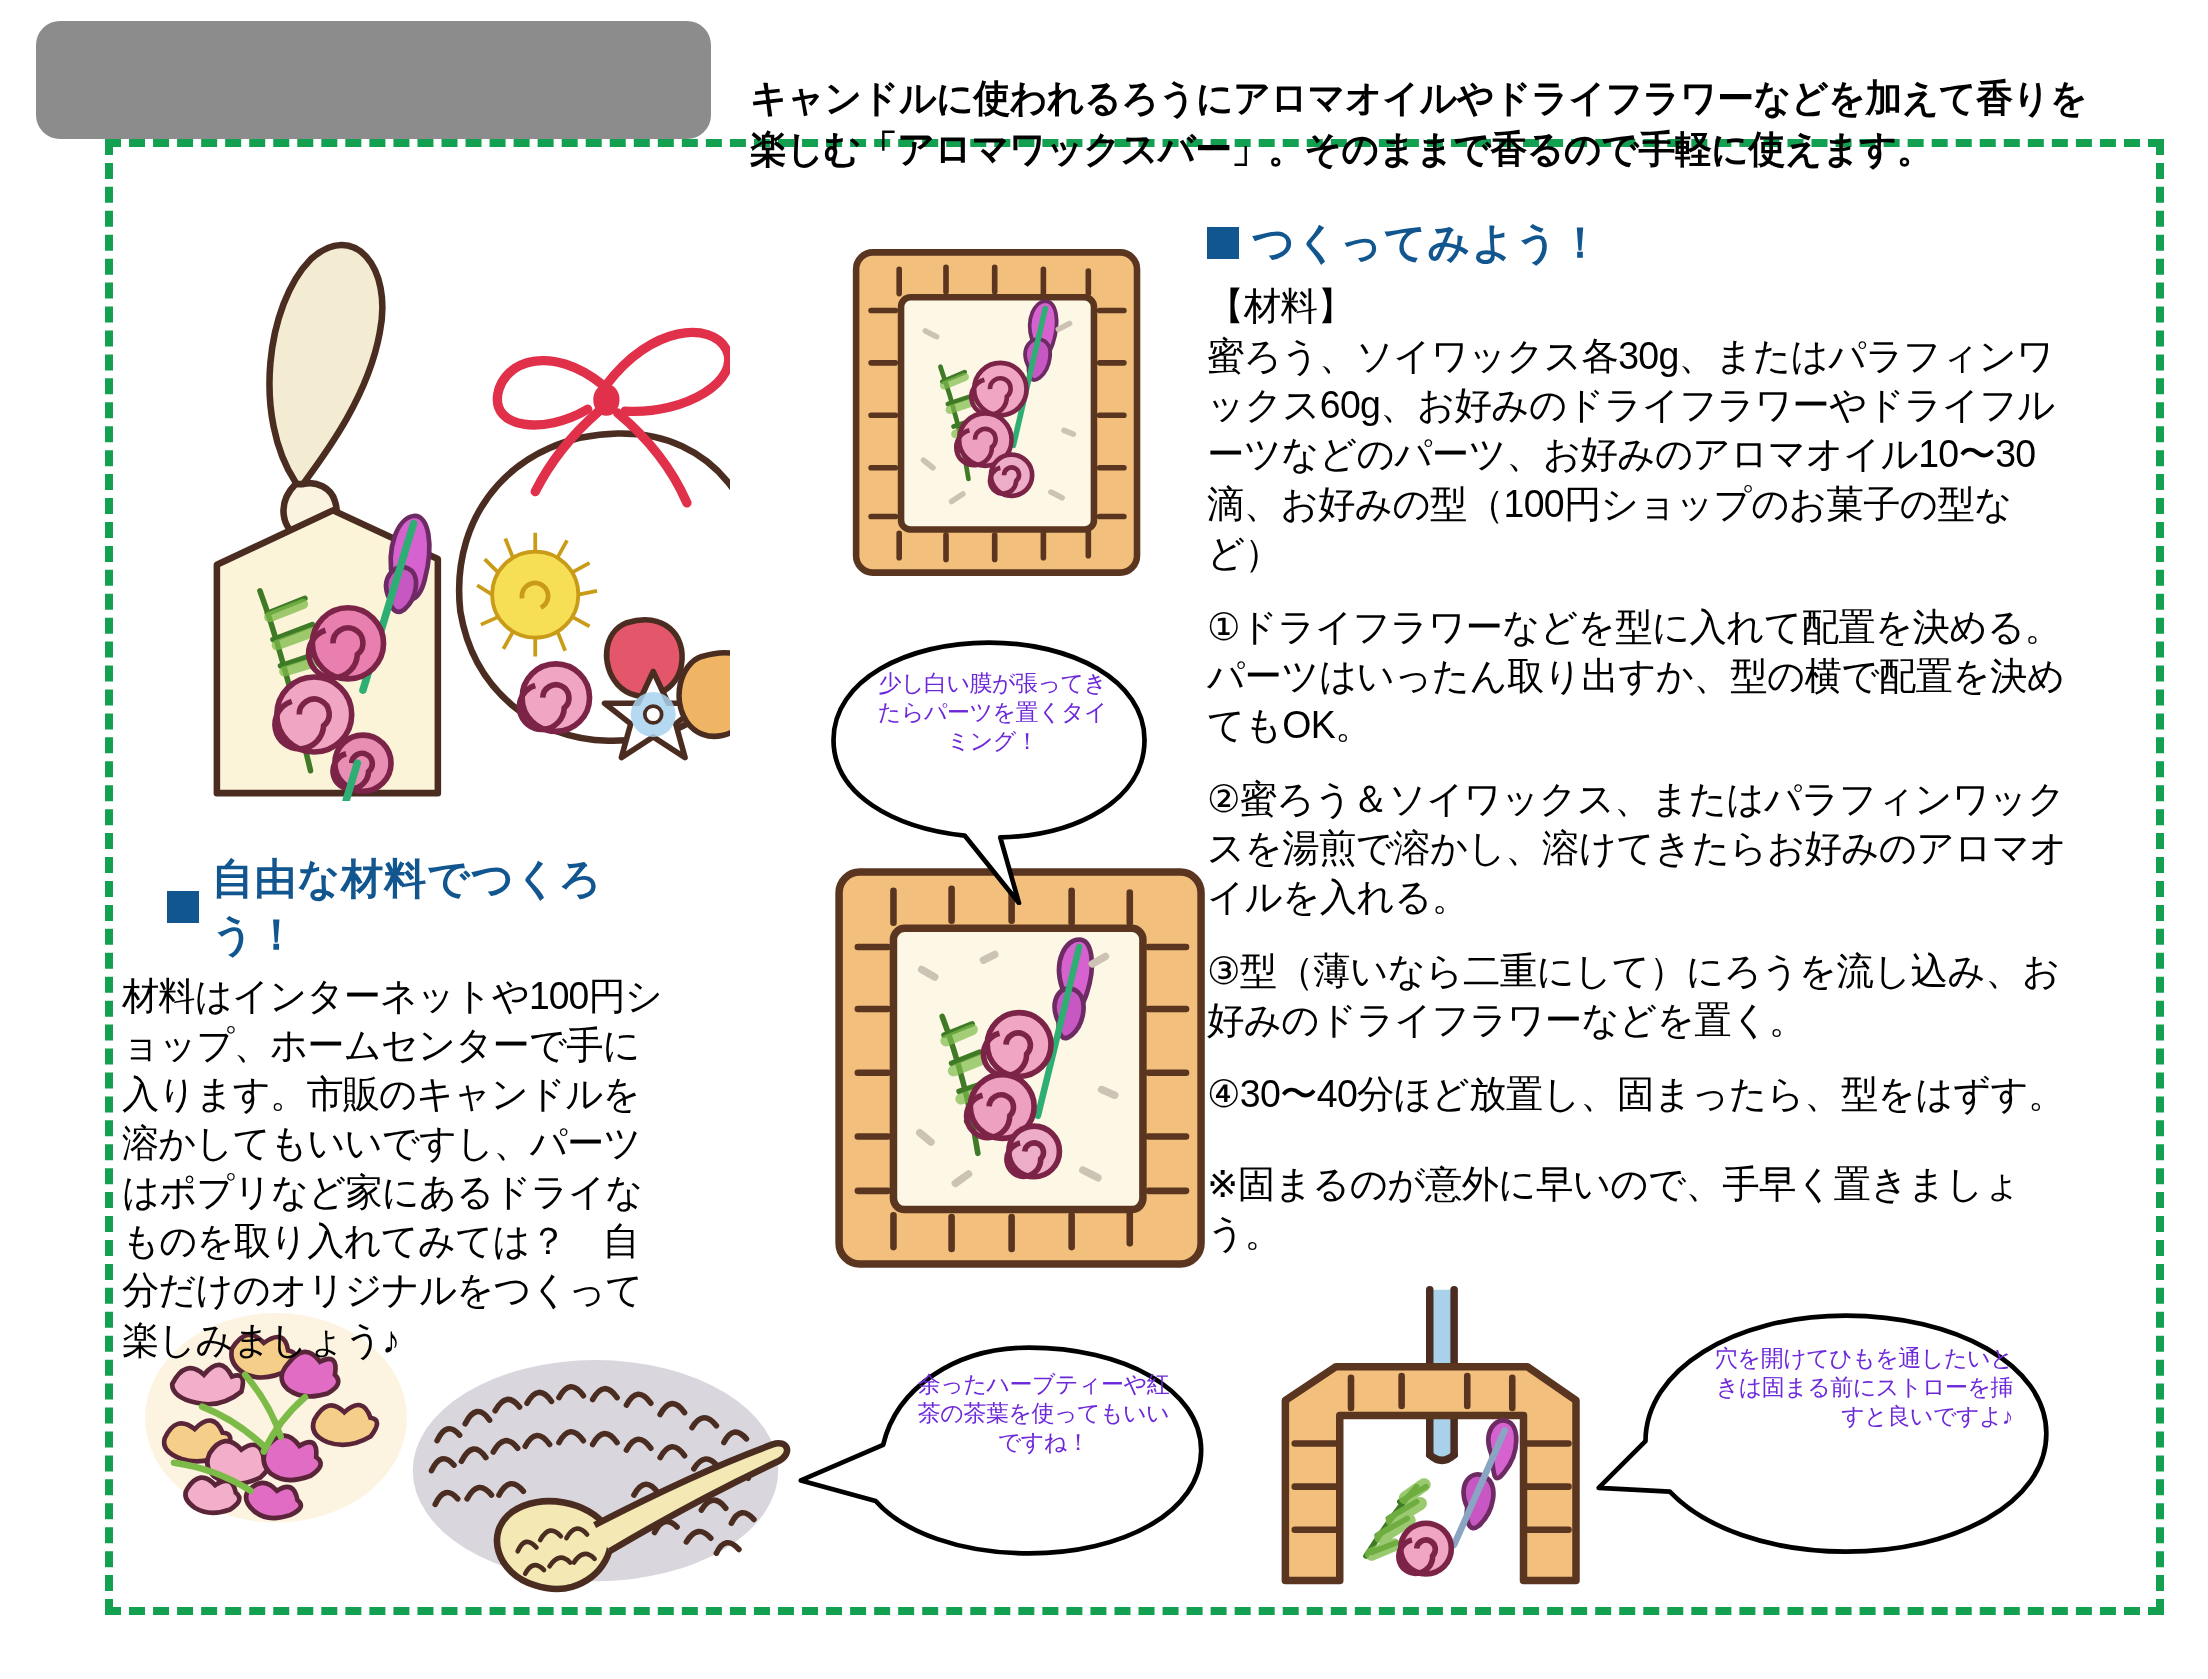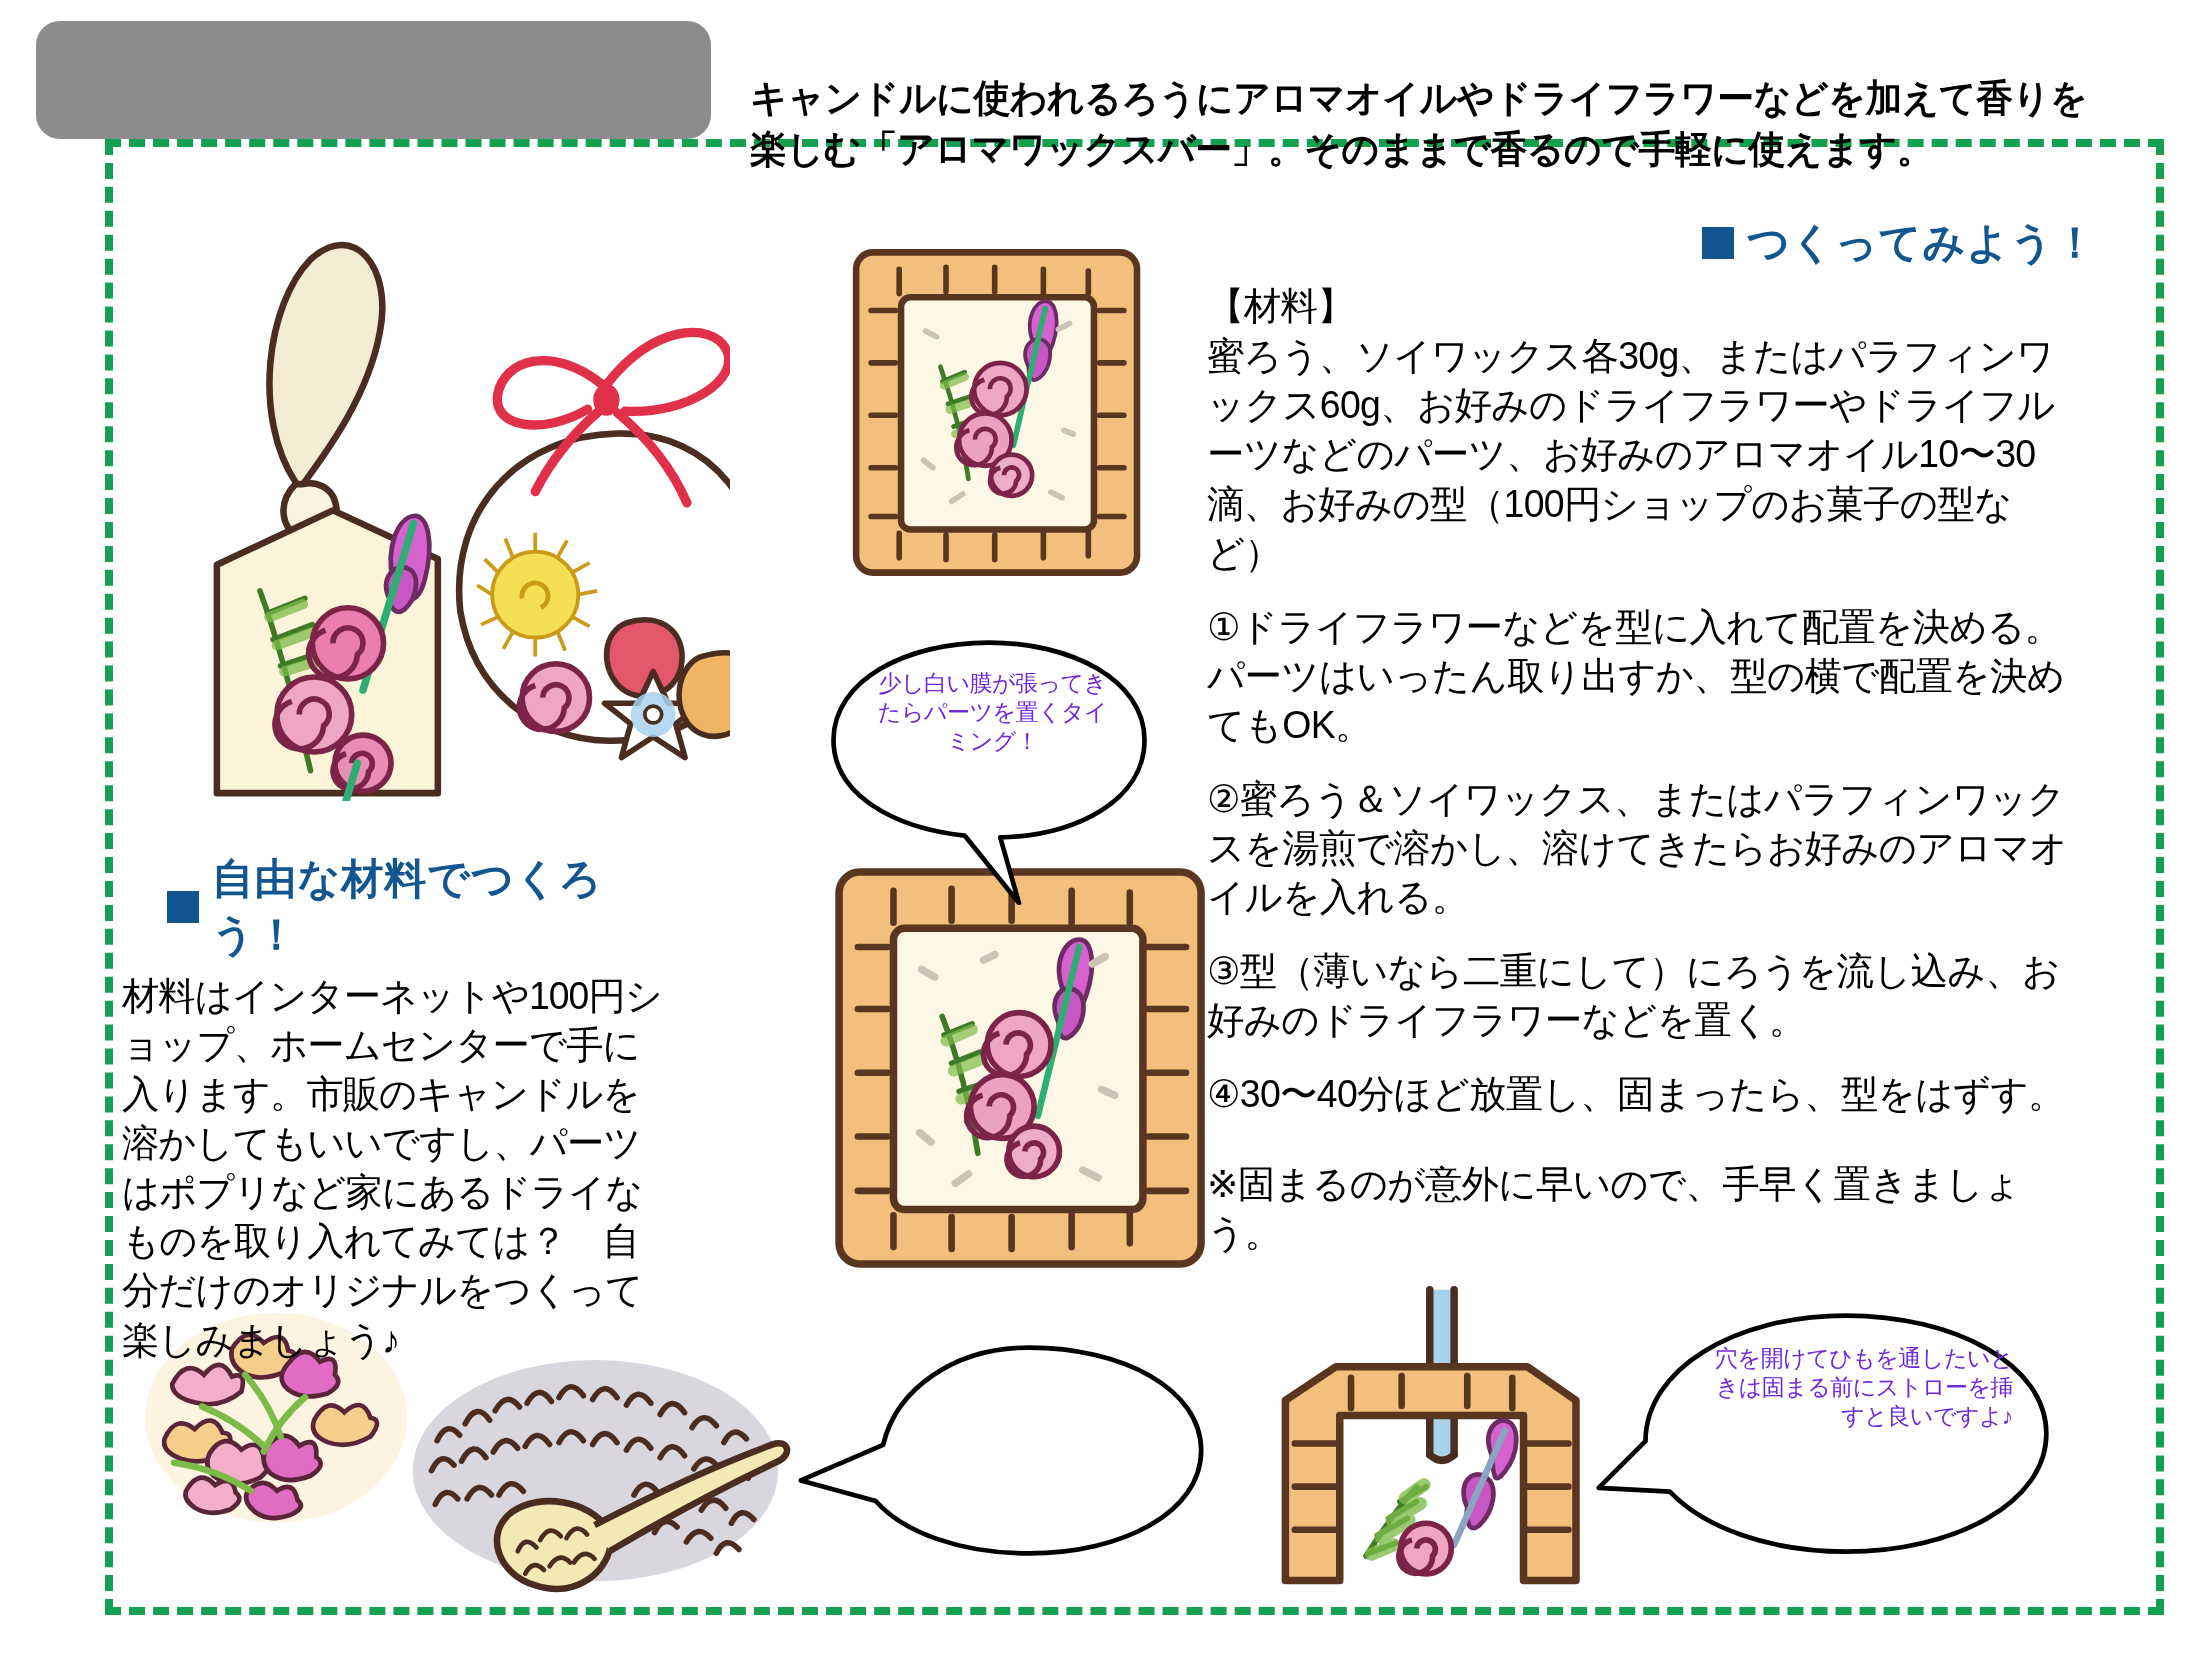--- a/index.html
+++ b/index.html
@@ -69,21 +69,20 @@
 
   
   .sec-head {
     color: #11568f;
     font-weight: 700;
     font-size: 42px;
     letter-spacing: 0.9px;
     display: flex;
     align-items: center;
     gap: 13px;
-    justify-content: flex-end;
   }
   .sq {
     display: inline-block;
     width: 32px; height: 32px;
     background: #11568f;
   }
 
   
   #right-col {
     position: absolute;
@@ -383,20 +382,21 @@
     <svg viewBox="0 0 348 288" width="326" height="270">
       <path d="M174 8 C262 8 340 48 340 112 C340 176 268 214 186 216 L206 286 L148 214 C72 206 8 170 8 112 C8 48 86 8 174 8 Z" fill="#ffffff" stroke="#000000" stroke-width="5" stroke-linejoin="round"></path>
     </svg>
     <div class="txt">少し白い膜が張ってきたらパーツを置くタイミング！</div>
   </div>
 
   <div class="bubble" id="bubble-tea">
     <svg viewBox="0 0 440 232" width="412" height="217">
       <path d="M250 6 C350 6 434 50 434 116 C434 182 350 226 250 226 C178 226 116 204 86 170 L6 148 L94 110 C108 50 170 6 250 6 Z" fill="#ffffff" stroke="#000000" stroke-width="5" stroke-linejoin="round"></path>
     </svg>
+    <div class="txt">余ったハーブティーや紅茶の茶葉を使ってもいいですね！</div>
   </div>
 
   <div class="bubble" id="bubble-straw">
     <svg viewBox="0 0 490 268" width="459" height="251">
       <path d="M270 6 C386 6 484 58 484 132 C484 206 386 258 270 258 C188 258 118 232 82 194 L6 190 L56 140 C56 64 150 6 270 6 Z" fill="#ffffff" stroke="#000000" stroke-width="5" stroke-linejoin="round"></path>
     </svg>
     <div class="txt">穴を開けてひもを通したいときは固まる前にストローを挿すと良いですよ♪</div>
   </div>
 
   <div id="left-col">

